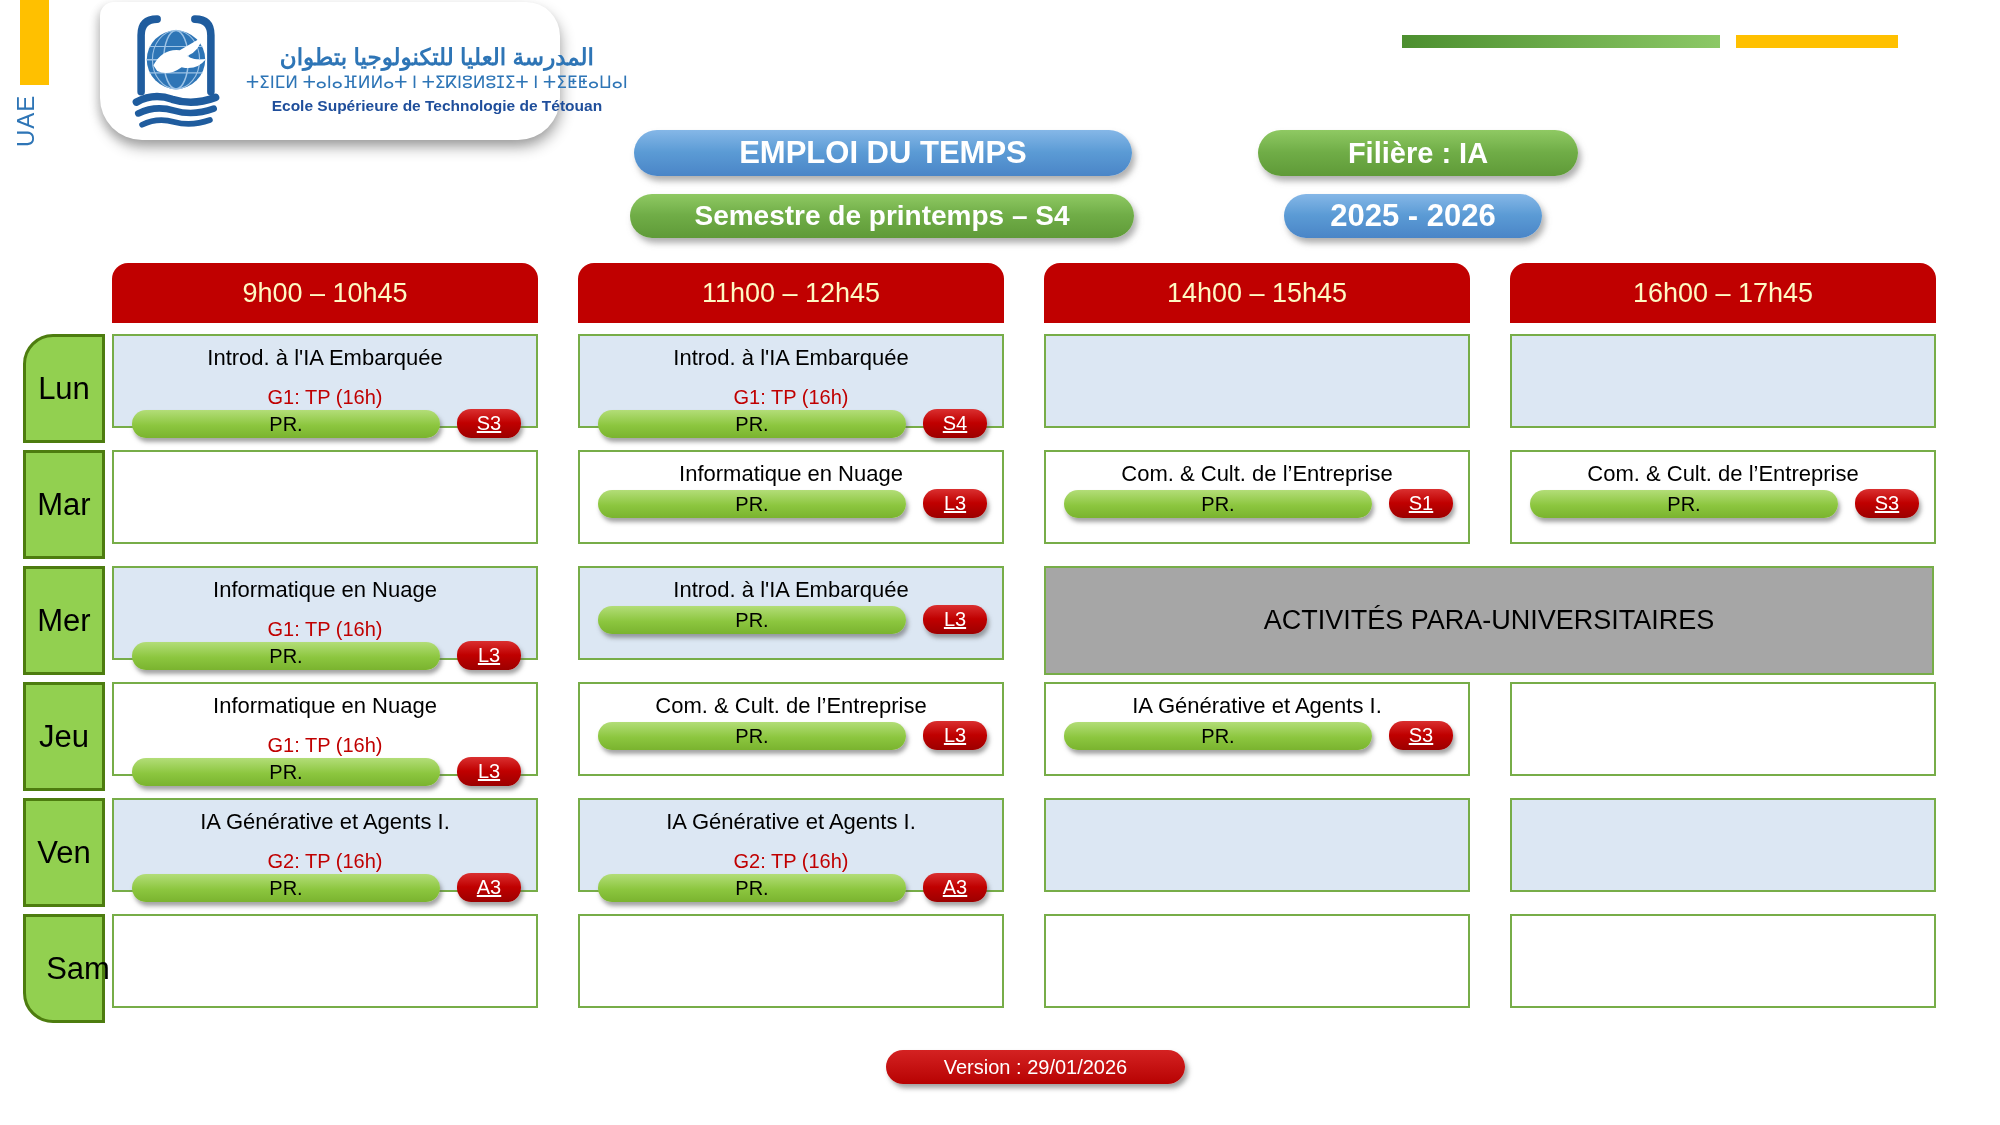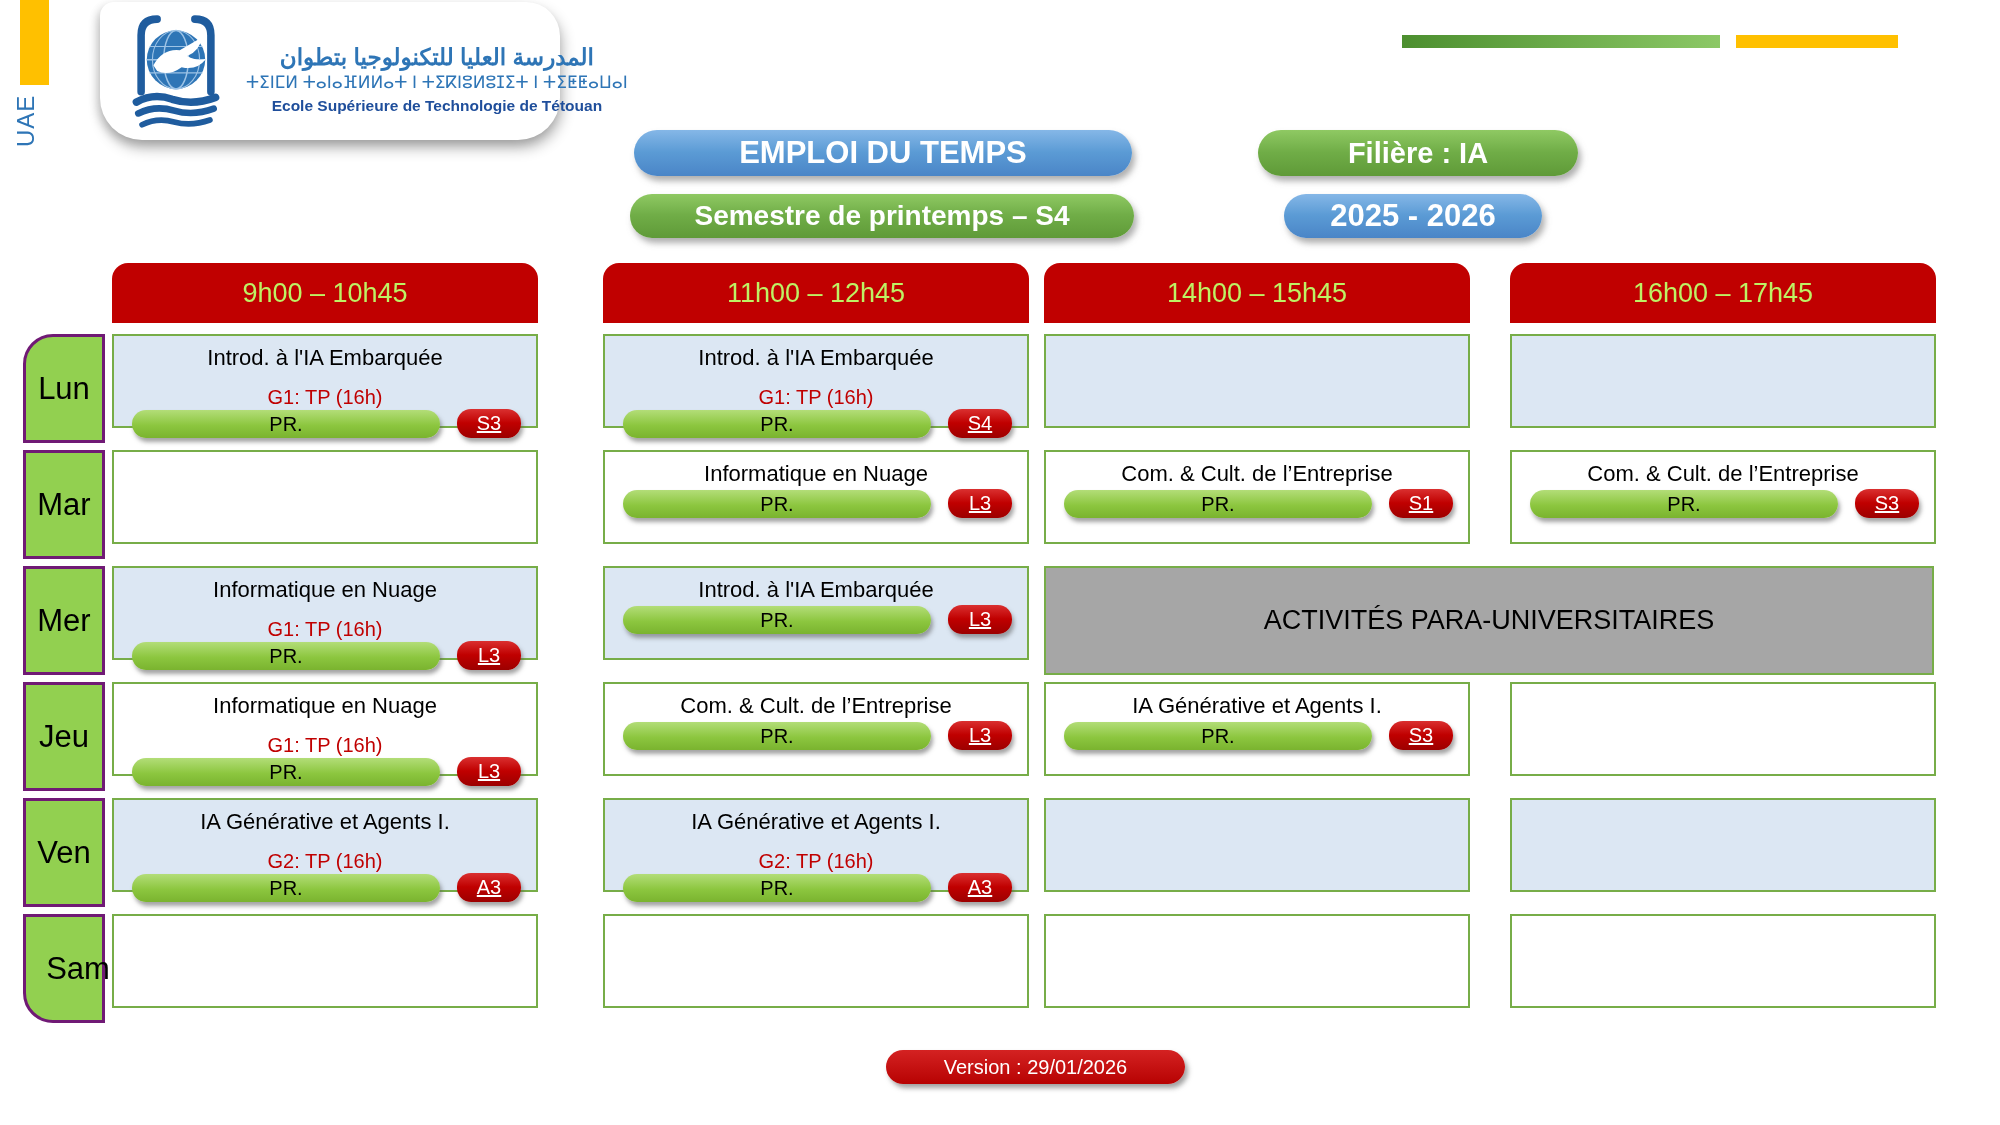--- a/index.html
+++ b/index.html
@@ -41,29 +41,29 @@
     box-shadow:3px 5px 6px rgba(110,110,110,.55);
   }
   .pill-blue{background:linear-gradient(180deg,#85b7e7,#5b9bd5 48%,#4a85c7);}
   .pill-green{background:linear-gradient(180deg,#8fc963,#70ad47 48%,#5f9a38);}
   .pill-title{left:634px;top:130px;width:498px;height:46px;border-radius:23px;font-size:31px;}
   .pill-filiere{left:1258px;top:130px;width:320px;height:46px;border-radius:23px;font-size:29px;}
   .pill-sem{left:630px;top:194px;width:504px;height:44px;border-radius:22px;font-size:28px;}
   .pill-year{left:1284px;top:194px;width:258px;height:44px;border-radius:22px;font-size:31px;}
 
   
-  .colA{left:112px;} .colB{left:603px;} .colC{left:1044px;} .colD{left:1510px;}
+  .colA{left:112px;} .colB{left:578px;} .colC{left:1044px;} .colD{left:1510px;}
   .rw0{top:334px;} .rw1{top:450px;} .rw2{top:566px;} .rw3{top:682px;} .rw4{top:798px;} .rw5{top:914px;padding-left:28px;}
 
   .th{
     top:263px;height:60px;width:426px;background:#c00000;border-radius:16px 16px 0 0;
-    color:#bef264;font-size:27px;display:flex;align-items:center;justify-content:center;
+    color:#fef9c3;font-size:27px;display:flex;align-items:center;justify-content:center;
   }
   .day{
-    left:23px;width:82px;height:109px;background:#92d050;border:3px solid #701a75;
+    left:23px;width:82px;height:109px;background:#92d050;border:3px solid #4d7c0f;
     display:flex;align-items:center;justify-content:center;font-size:31px;color:#000;
   }
   .day-first{border-radius:30px 0 0 0;}
   .day-last{border-radius:0 0 0 30px;}
 
   .cell{
     width:426px;height:94px;background:#fff;border:2px solid #77ad48;
     display:flex;flex-direction:column;
   }
   .cell.sh{background:#dce7f3;}

